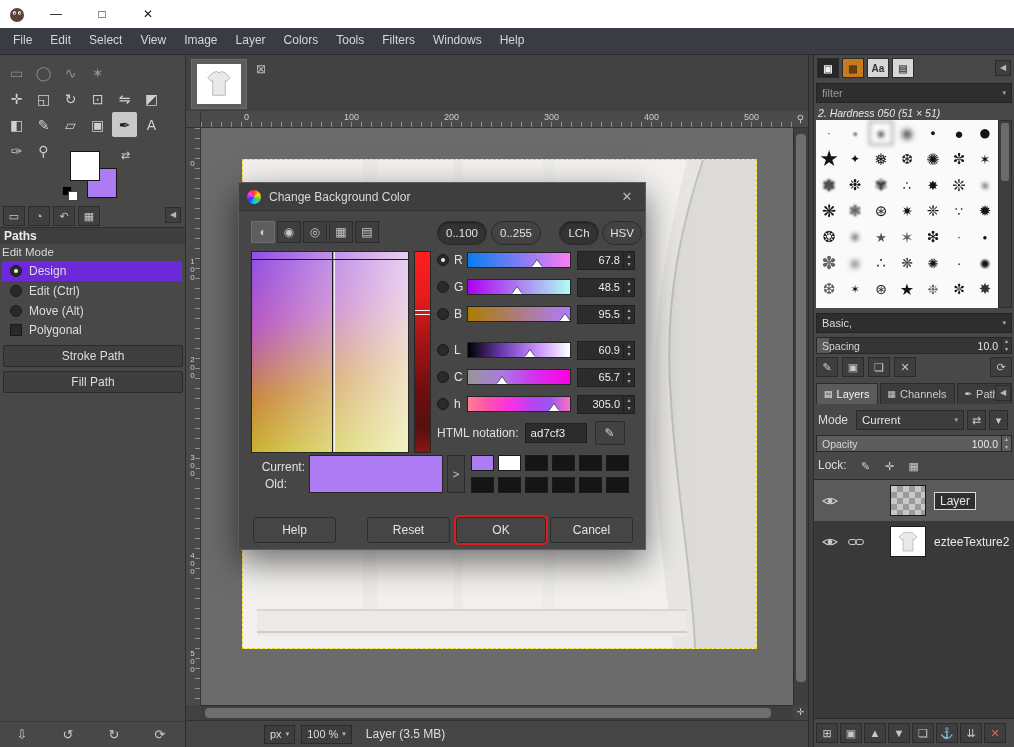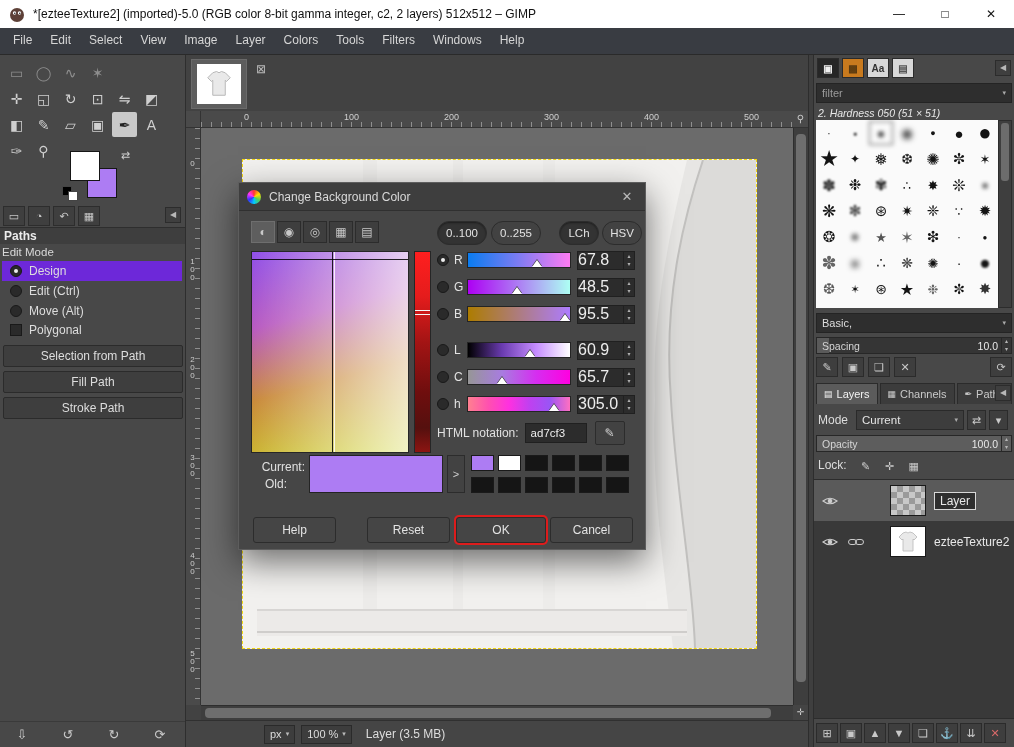--- a/index.html
+++ b/index.html
@@ -146,21 +146,21 @@
 .sq-h{position:absolute;left:0;right:0;top:7px;height:1px;background:rgba(0,0,0,.85)}
 .strip{position:absolute;left:175px;top:68px;width:17px;height:202px;border:1px solid #262626;background:linear-gradient(to bottom,#ff1f1f 0%,#e51c1c 22%,#a31414 45%,#6f0e0e 70%,#55100e 88%,#8c1512 100%)}
 .strip-mark{position:absolute;left:0;right:0;top:29%;height:5px;border-top:1px solid #f5f5f5;border-bottom:1px solid #f5f5f5}
 .channels{position:absolute;left:198px;top:66px;width:200px}
 .ch-row{display:flex;align-items:center;height:22px;margin-bottom:5px}
 .channels div.ch-row:nth-of-type(4){margin-top:14px}
 .ch-label{width:13px;margin-left:5px;font-size:12px;color:#e3e3e3}
 .sl-track{position:relative;width:104px;height:16px;border:1px solid #242424;flex:none}
 .sl-mark{position:absolute;bottom:0;width:0;height:0;border-left:5px solid transparent;border-right:5px solid transparent;border-bottom:7px solid #fff;filter:drop-shadow(0 -1px 0 #333)}
 .spin{margin-left:6px;width:58px;height:19px;background:#2c2c2c;border:1px solid #202020;display:flex;align-items:center}
-.spin-val{flex:1;text-align:left;font-size:16px;color:#ededed;padding-right:3px}
+.spin-val{flex:1;text-align:right;font-size:11px;color:#ededed;padding-right:3px}
 .spin-arrows{width:11px;height:100%;border-left:1px solid #202020;display:flex;flex-direction:column}
 .spin-arrows span{flex:1;font-size:6px;line-height:8px;text-align:center;color:#b0b0b0}
 .html-row{position:absolute;left:198px;top:238px;width:206px;height:24px;display:flex;align-items:center}
 .html-label{font-size:12px;color:#e0e0e0}
 .html-input{margin-left:6px;width:62px;height:20px;background:#2c2c2c;border:1px solid #202020;color:#ededed;font-size:11.5px;display:flex;align-items:center;padding:0 5px}
 .html-pick{margin-left:8px;width:30px;height:24px;background:#424242;border:1px solid #2c2c2c;border-radius:2px;color:#d5d5d5;font-size:12px;display:flex;align-items:center;justify-content:center}
 .cur-label{position:absolute;left:8px;top:277px;width:58px;text-align:right;font-size:12px;color:#e0e0e0}
 .old-label{position:absolute;left:8px;top:294px;width:58px;text-align:center;font-size:12px;color:#e0e0e0}
 .curold-swatch{position:absolute;left:70px;top:272px;width:134px;height:38px;border:1px solid #242424}
 .curold-swatch .half{height:50%}
@@ -181,21 +181,20 @@
   <div class="titlebar">
     <span class="tb-icon">
       <svg width="18" height="18">
           <circle cx="9" cy="10" r="7" fill="#5d4037"></circle>
           <circle cx="6.5" cy="8" r="1.7" fill="#fff"></circle>
           <circle cx="11.5" cy="8" r="1.7" fill="#fff"></circle>
           <circle cx="6.8" cy="8.3" r="0.8" fill="#222"></circle>
           <circle cx="11.8" cy="8.3" r="0.8" fill="#222"></circle>
         </svg>
     </span>
-    <span class="tb-title">*[ezteeTexture2] (imported)-5.0 (RGB color 8-bit gamma integer, c2, 2 layers) 512x512 – GIMP</span>
     <span class="tb-btn">—</span>
     <span class="tb-btn">□</span>
     <span class="tb-btn">✕</span>
   </div>
 
   <div class="menubar">
 
   <span class="menu-item">File</span>
       <span class="menu-item">Edit</span>
       <span class="menu-item">Select</span>
@@ -267,23 +266,22 @@
         </div>
       </div>
 
     <div class="poly-row">
       <span class="checkbox"></span>
       <span class="pm-label">Polygonal</span>
     </div>
 
     <div class="pp-buttons">
 
-    <button class="pp-btn">Selection from Path</button>
+        <button class="pp-btn">Stroke Path</button>
         <button class="pp-btn">Fill Path</button>
-        <button class="pp-btn">Stroke Path</button>
       </div>
 
     <div class="tb-footer">
 
     <button class="icon-btn">⇩</button>
         <button class="icon-btn">↺</button>
         <button class="icon-btn">↻</button>
         <button class="icon-btn">⟳</button>
       </div>
   </div>

